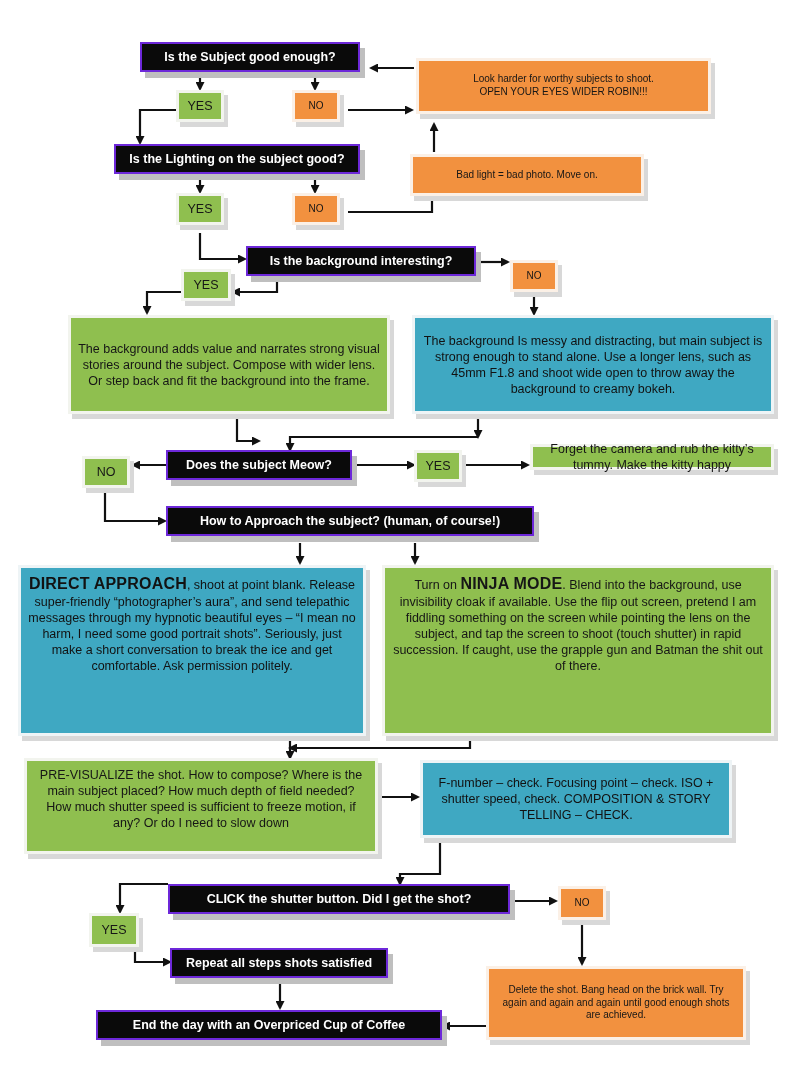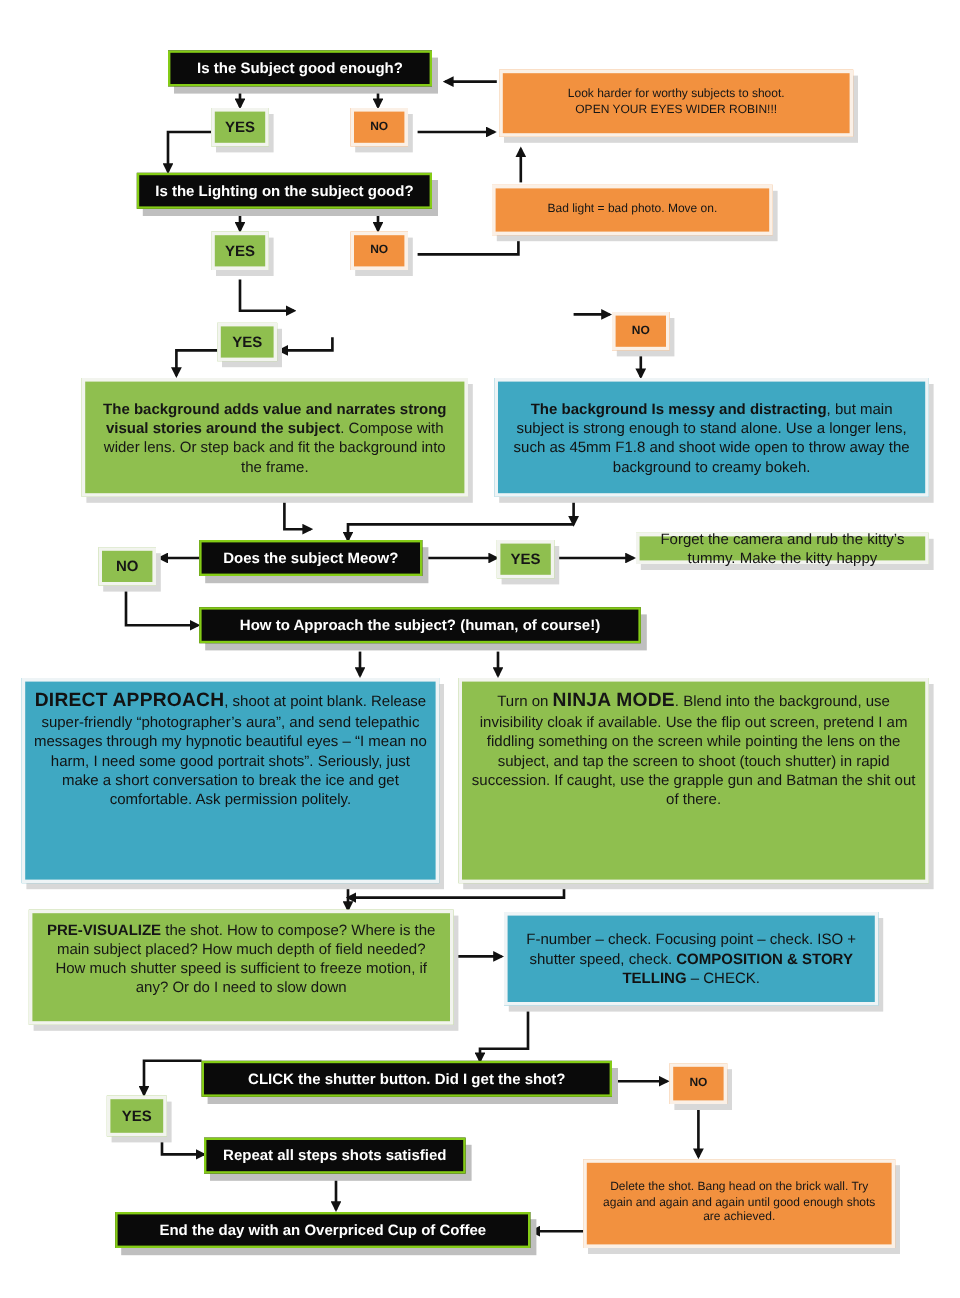--- a/index.html
+++ b/index.html
@@ -7,35 +7,35 @@
   body{font-family:"Liberation Sans","DejaVu Sans",sans-serif;}
   #chart{position:relative;width:800px;height:1082px;overflow:hidden;background:#fff;}
   #svg-layer{position:absolute;left:0;top:0;width:800px;height:1082px;pointer-events:none;}
 
   .node{position:absolute;box-sizing:border-box;display:flex;align-items:center;
         justify-content:center;text-align:center;line-height:1.28;}
   .node .txt{display:block;width:100%;padding:0 7px;}
 
   
   .black{background:#0a0a0a;color:#ffffff;font-weight:bold;font-size:12.5px;
-         border:2px solid #84cc16;
+         border:2px solid #6d28d9;
          box-shadow:5px 6px 0 0 #bfbfbf;}
   
   .green{background:#8fbf4f;color:#161616;font-size:12.5px;
          border:3px solid #f2f4ee;
          box-shadow:4px 5px 0 0 #d8d8d8;}
   
   .orange{background:#f2913f;color:#161616;font-size:10px;
           border:3px solid #fbf0e6;
           box-shadow:4px 5px 0 0 #d8d8d8;}
   
   .teal{background:#3fa8c2;color:#121212;font-size:12.5px;
         border:3px solid #eef4f6;
         box-shadow:4px 5px 0 0 #d8d8d8;}
-  .b{font-weight:bold;}
+  .b{font-weight:normal;}
   .big{font-size:16px;font-weight:bold;letter-spacing:.2px;}
   .clip{overflow:hidden;}
   .topalign{align-items:flex-start;}
   .topalign .txt{padding-top:6px;}
 </style>
 </head>
 <body>
 
 <div id="chart">
 
@@ -139,20 +139,23 @@
   </div>
 
   <div class="node green" style="left:176px;top:193px;width:48px;height:32px;">
     <span class="txt b">YES</span>
   </div>
 
   <div class="node orange" style="left:292px;top:193px;width:48px;height:32px;">
     <span class="txt b">NO</span>
   </div>
 
+  <div class="node black" style="left:246px;top:246px;width:230px;height:30px;">
+    <span class="txt">Is the background interesting?</span>
+  </div>
 
   <div class="node green" style="left:181px;top:269px;width:50px;height:32px;">
     <span class="txt b">YES</span>
   </div>
 
   <div class="node orange" style="left:510px;top:260px;width:48px;height:32px;">
     <span class="txt b">NO</span>
   </div>
 
   <div class="node green" style="left:68px;top:315px;width:322px;height:99px;">

